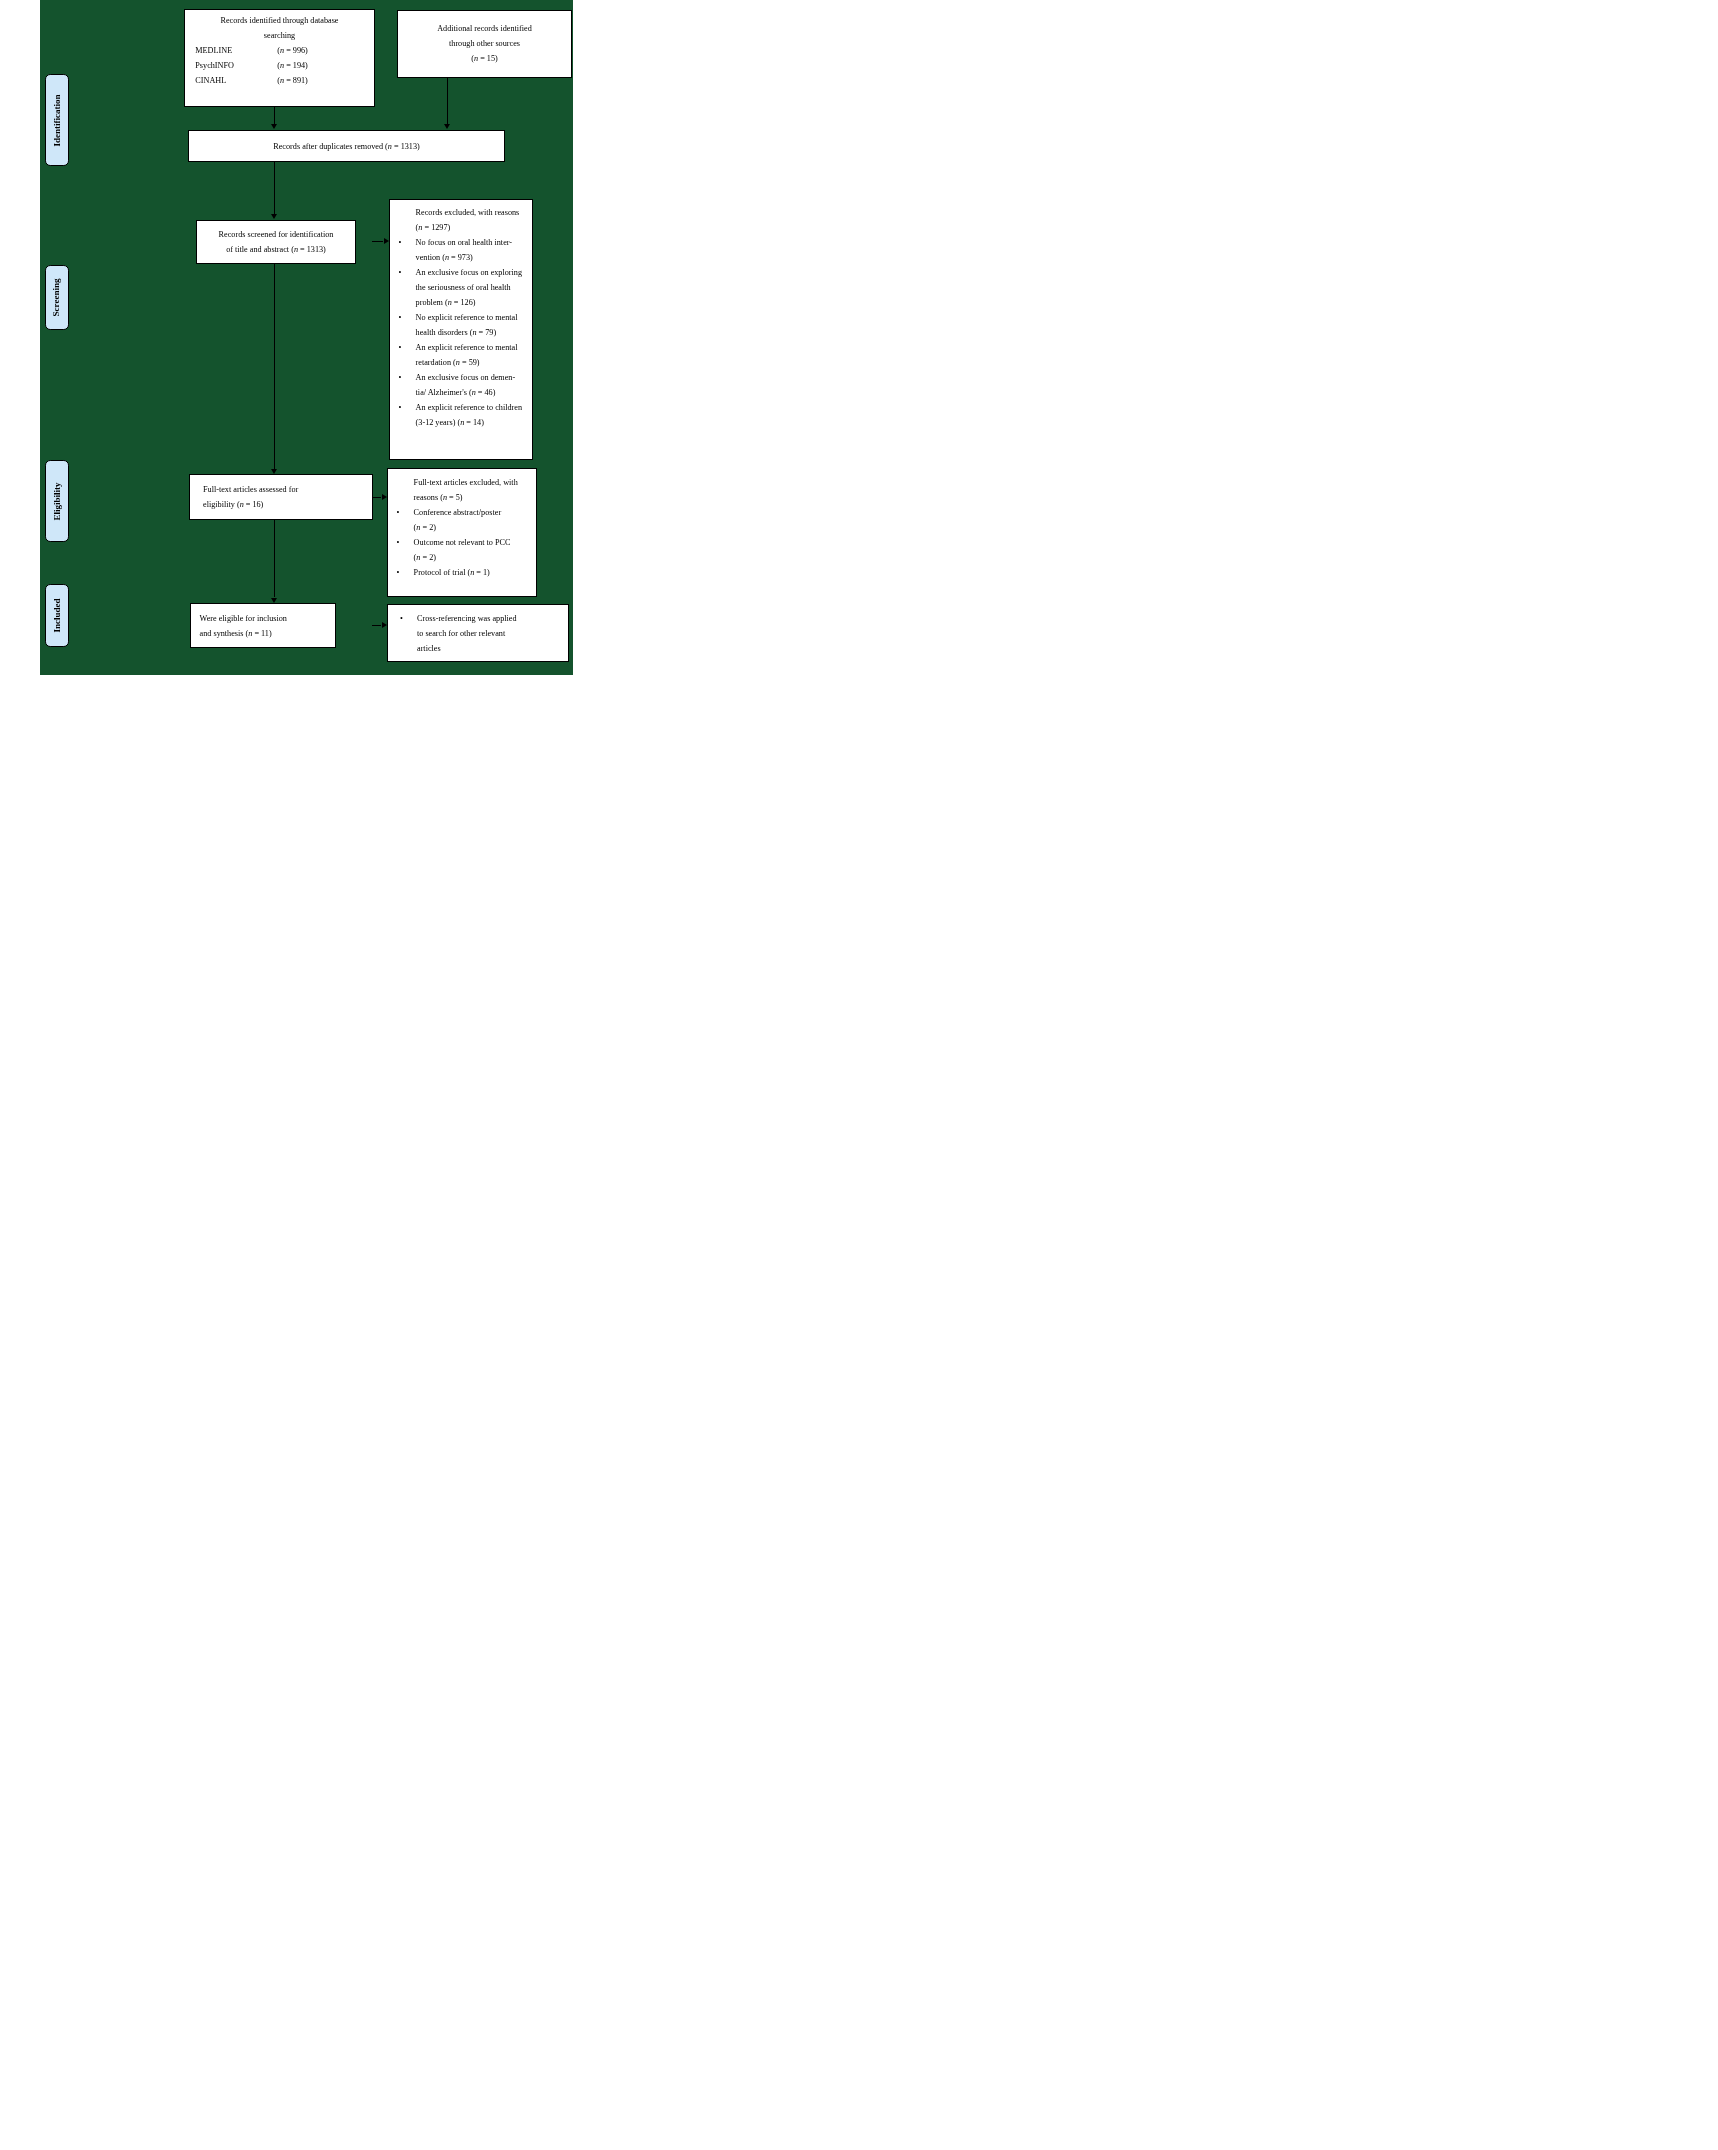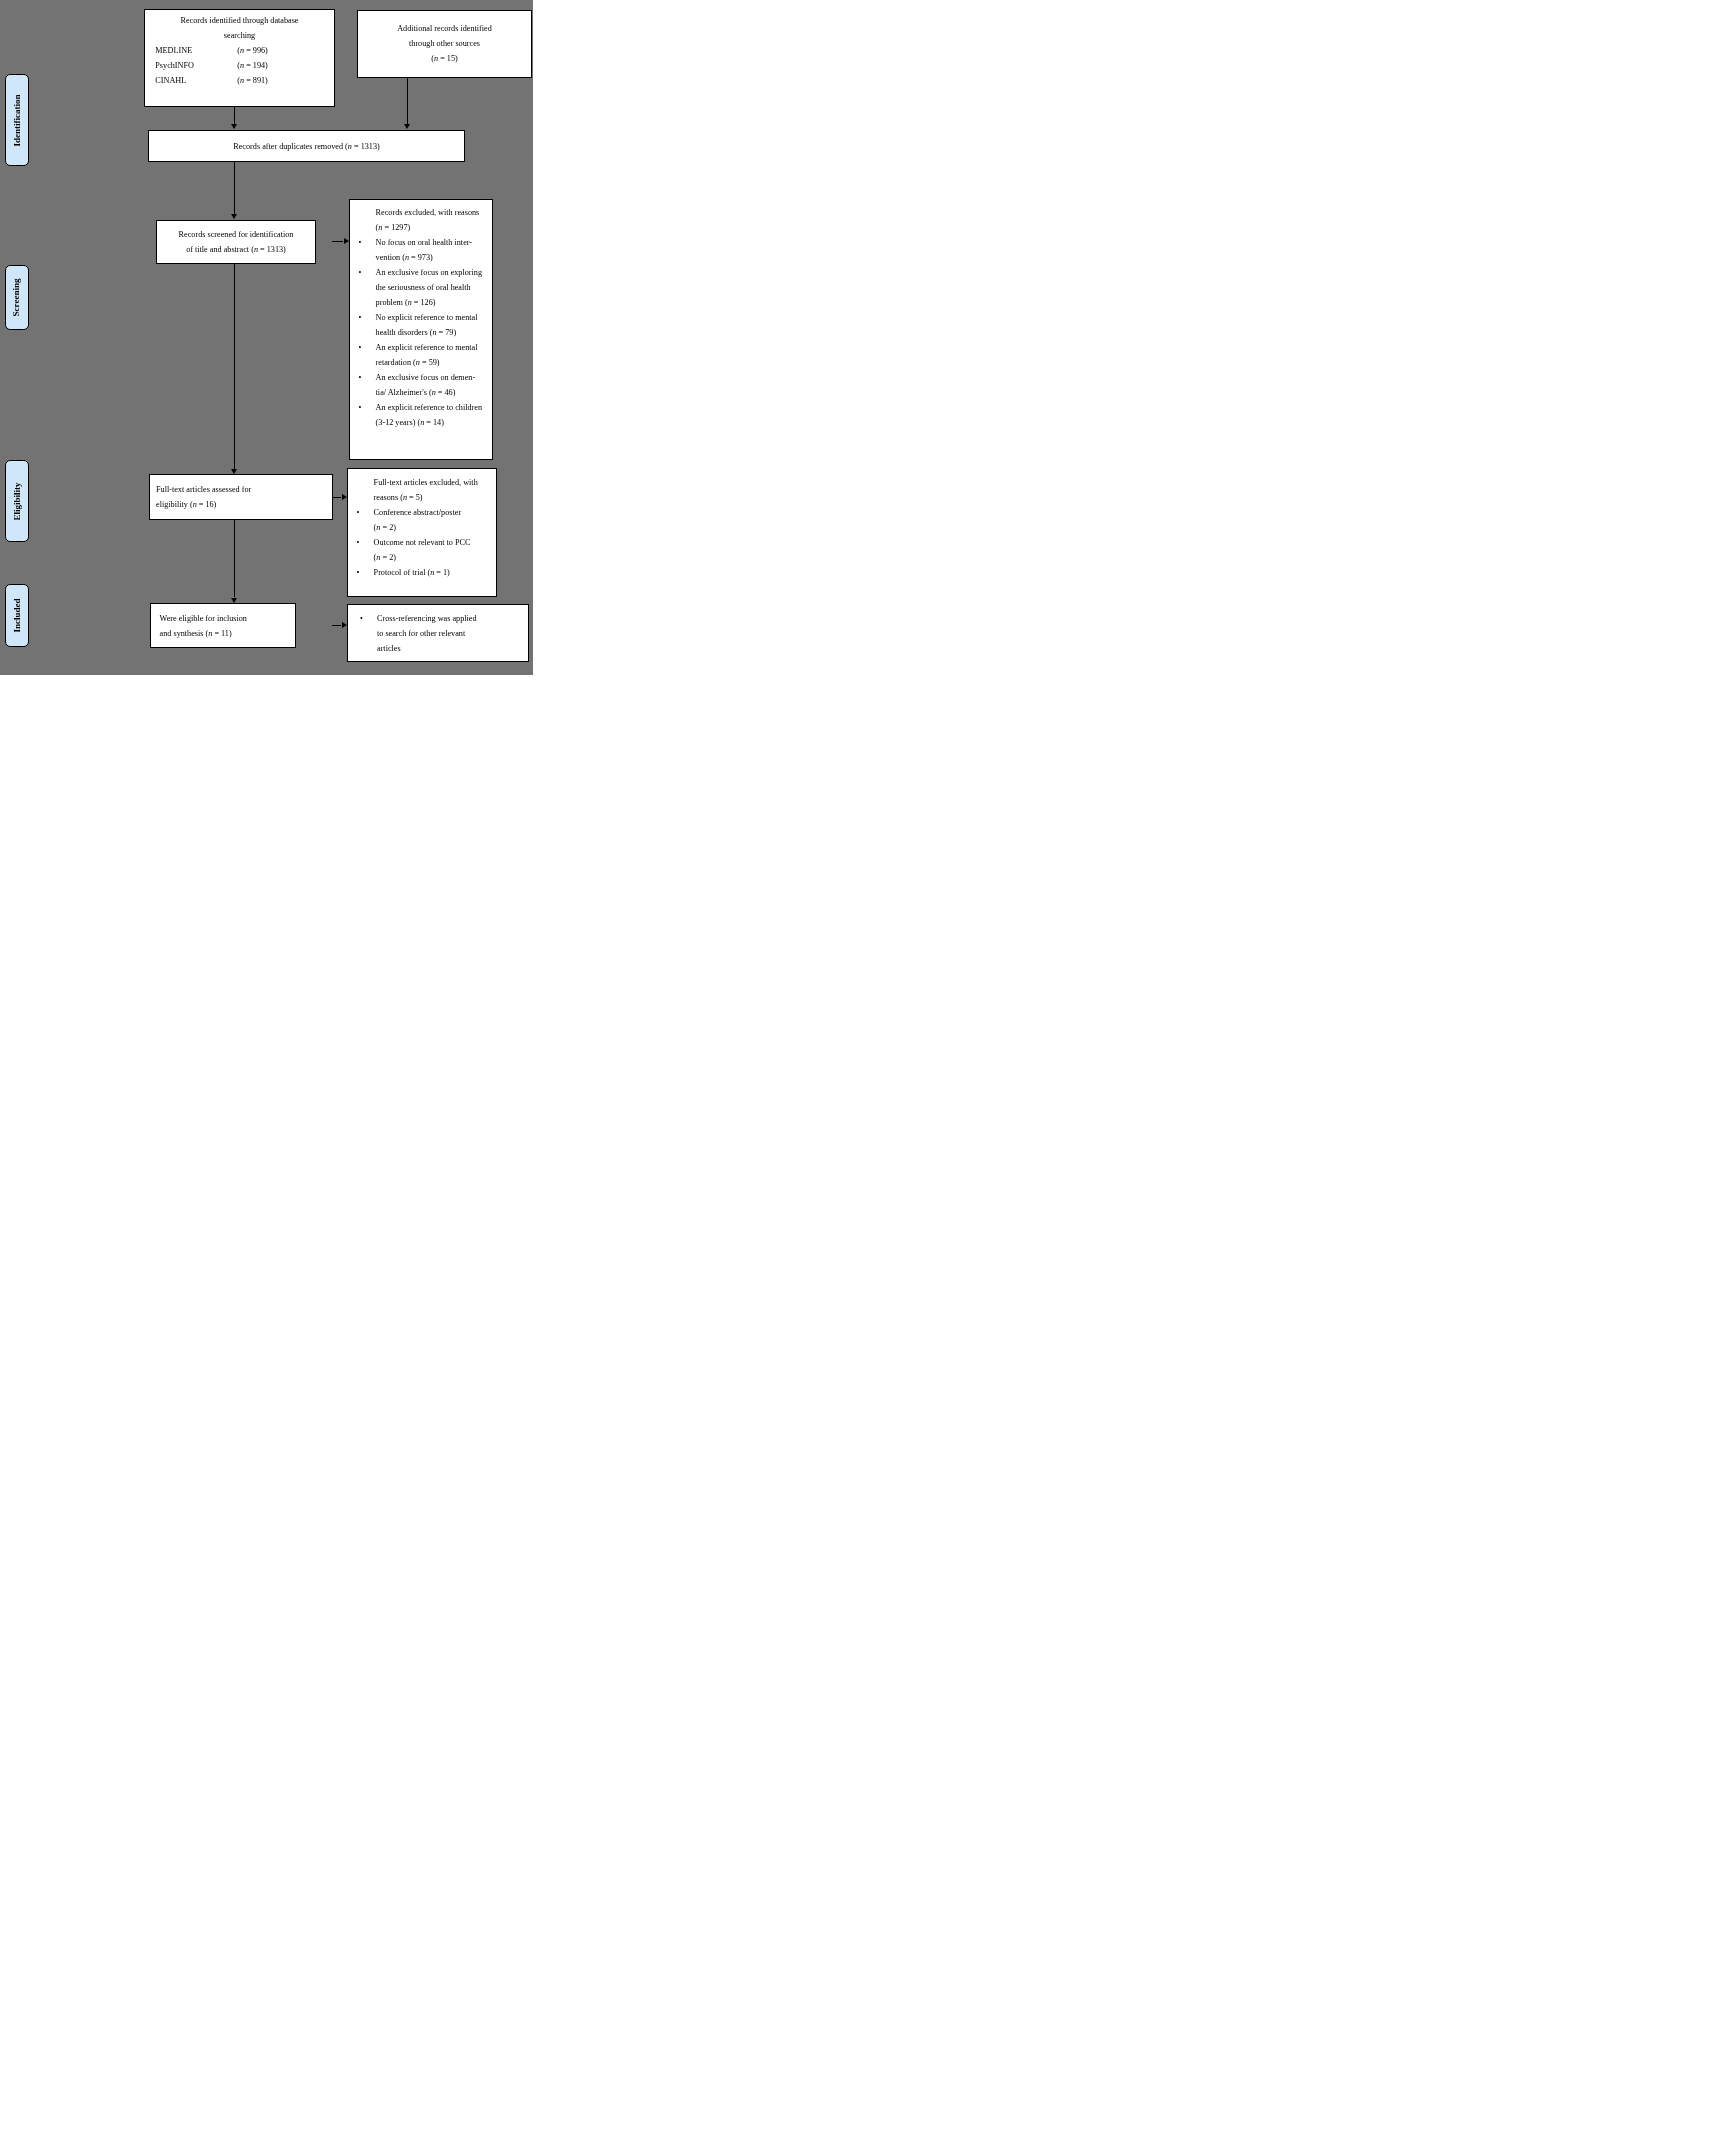--- a/index.html
+++ b/index.html
@@ -1,24 +1,25 @@
 <!DOCTYPE html>
 <html style="font-size:6.9px"><head>
 <meta charset="utf-8">
 <style>
   html, body { margin: 0; padding: 0; background: #ffffff; }
   #canvas {
     position: relative;
     width: 533px;
     height: 675px;
-    background: #737373;
+    background: #14532d;
     font-family: "Liberation Serif", "DejaVu Serif", serif;
     font-size: 8.2px;
     line-height: 15px;
     color: #000000;
+    margin-left: 40px;
   }
   .stage {
     position: absolute;
     left: 5.2px;
     width: 24px;
     background: #cfe7f9;
     border: 1.3px solid #000000;
     border-radius: 5.2px;
     display: flex;
     align-items: center;
@@ -140,21 +141,21 @@
 tia/ Alzheimer's (<i>n</i> = 46)</span>
       </li>
       <li class="bullet">
         <span class="marker">•</span>
         <span class="btext">An explicit reference to children
 (3-12 years) (<i>n</i> = 14)</span>
       </li>
     </ul>
   </div>
 
-  <div class="box flexcenter" style="left:149px; top:474px; width:184px; height:46px; padding-left:6px;">
+  <div class="box flexcenter" style="left:149px; top:474px; width:184px; height:46px; padding-left:13px;">
     <div class="preline">Full-text articles assessed for
 eligibility (<i>n</i> = 16)</div>
   </div>
 
   <div class="box" style="left:347px; top:468px; width:150px; height:129px; padding:6px 6px 0 8.6px;">
     <div class="hang preline">Full-text articles excluded, with
 reasons (<i>n</i> = 5)</div>
     <ul class="bullets">
       <li class="bullet">
         <span class="marker">•</span>

